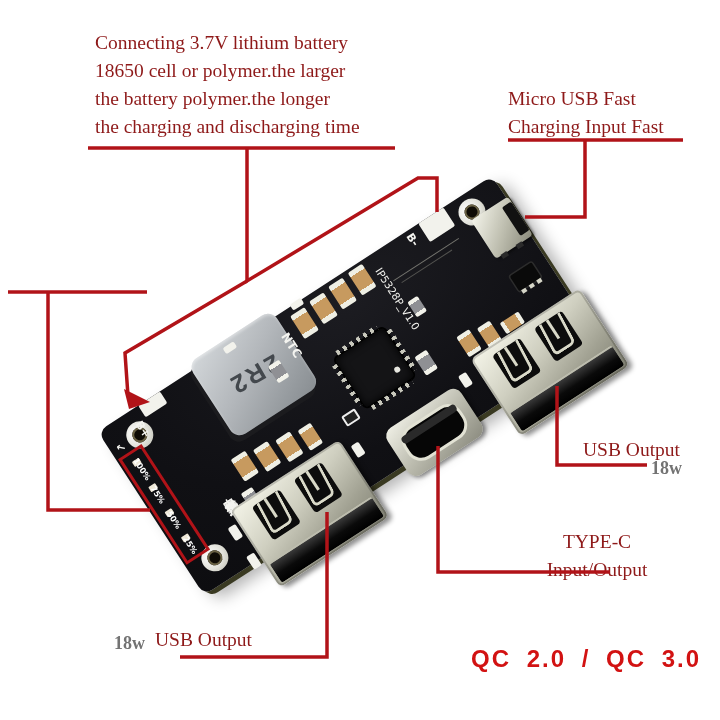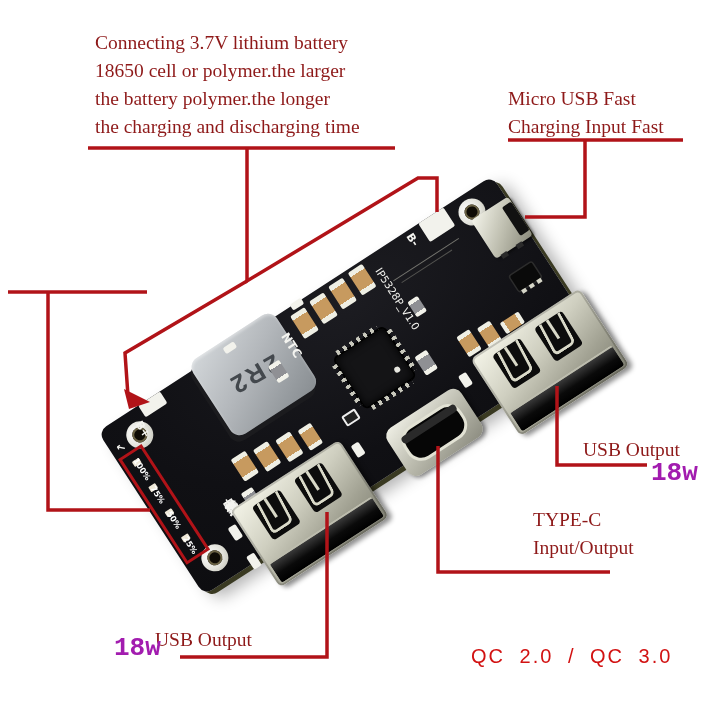--- a/index.html
+++ b/index.html
@@ -1,23 +1,23 @@
 <!DOCTYPE html>
 <html><head>
 <meta charset="utf-8">
 <style>
   html,body{margin:0;padding:0;background:#fff;}
   .stage{position:relative;width:720px;height:720px;background:#ffffff;overflow:hidden;
          font-family:"Liberation Serif",serif;}
   
   .t-serif{position:absolute;color:#8e1919;font-size:19.5px;line-height:28px;white-space:nowrap;}
-  .t-bold{position:absolute;color:#a21caf;font-family:Liberation Mono, monospace;
-          font-weight:bold;font-size:26px;white-space:nowrap;}
-  .qc{position:absolute;color:#d21212;font-family:"Liberation Sans",sans-serif;font-weight:normal;
-      font-size:20px;letter-spacing:2px;word-spacing:7px;white-space:nowrap;}
+  .t-bold{position:absolute;color:#737373;font-family:Liberation Serif, serif;
+          font-weight:bold;font-size:18px;white-space:nowrap;}
+  .qc{position:absolute;color:#d21212;font-family:"Liberation Sans",sans-serif;font-weight:bold;
+      font-size:24px;letter-spacing:2px;word-spacing:7px;white-space:nowrap;}
   
   svg.callouts{position:absolute;left:0;top:0;z-index:5;pointer-events:none;}
   svg.callouts polyline{fill:none;stroke:#b11318;stroke-width:3.5;}
   svg.callouts polygon{fill:#b11318;}
   
   .board{position:absolute;left:113px;top:288px;width:470px;height:195px;
          transform:rotate(-33deg);border-radius:10px;
          background:radial-gradient(120% 160% at 60% 15%,#1c1c21 0%,#101014 45%,#0a0a0c 100%);
          box-shadow:3px 5px 0 #3a3a22, 8px 12px 16px rgba(0,0,0,.30);z-index:2;}
   .board *{position:absolute;box-sizing:border-box;}
@@ -235,21 +235,21 @@
 
   <div class="t-serif" style="left:508px;top:85px;">
     <div>Micro USB Fast</div>
     <div>Charging Input Fast</div>
   </div>
 
 
   <div class="t-serif" style="left:583px;top:436px;">USB Output</div>
   <div class="t-bold" style="left:651px;top:458px;">18w</div>
 
-  <div class="t-serif" style="left:533px;top:506px;width:128px;text-align:left;">
+  <div class="t-serif" style="left:533px;top:528px;width:128px;text-align:center;">
     <div>TYPE-C</div>
     <div>Input/Output</div>
   </div>
 
   <div class="t-serif" style="left:155px;top:626px;">USB Output</div>
   <div class="t-bold" style="left:114px;top:633px;">18w</div>
 
   <div class="qc" style="left:471px;top:645px;">QC 2.0 / QC 3.0</div>
 
 </div>

